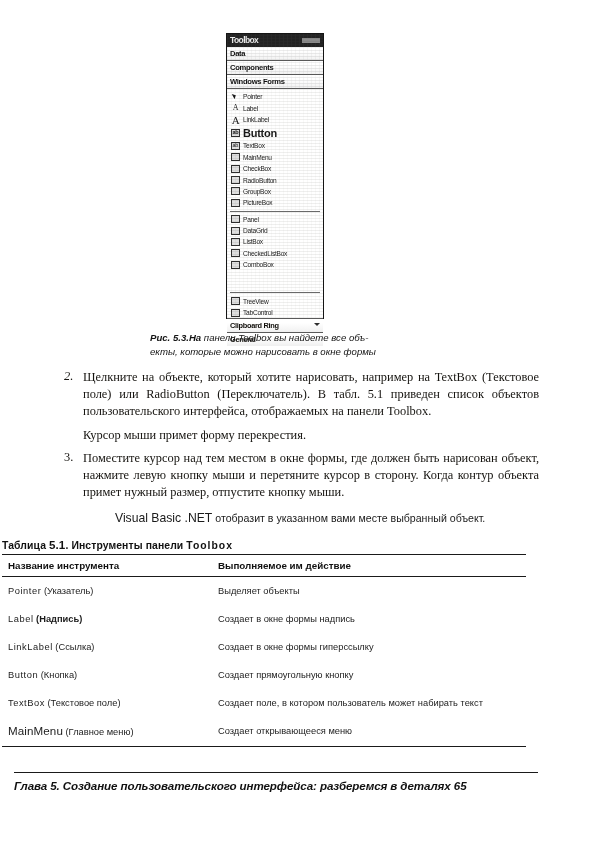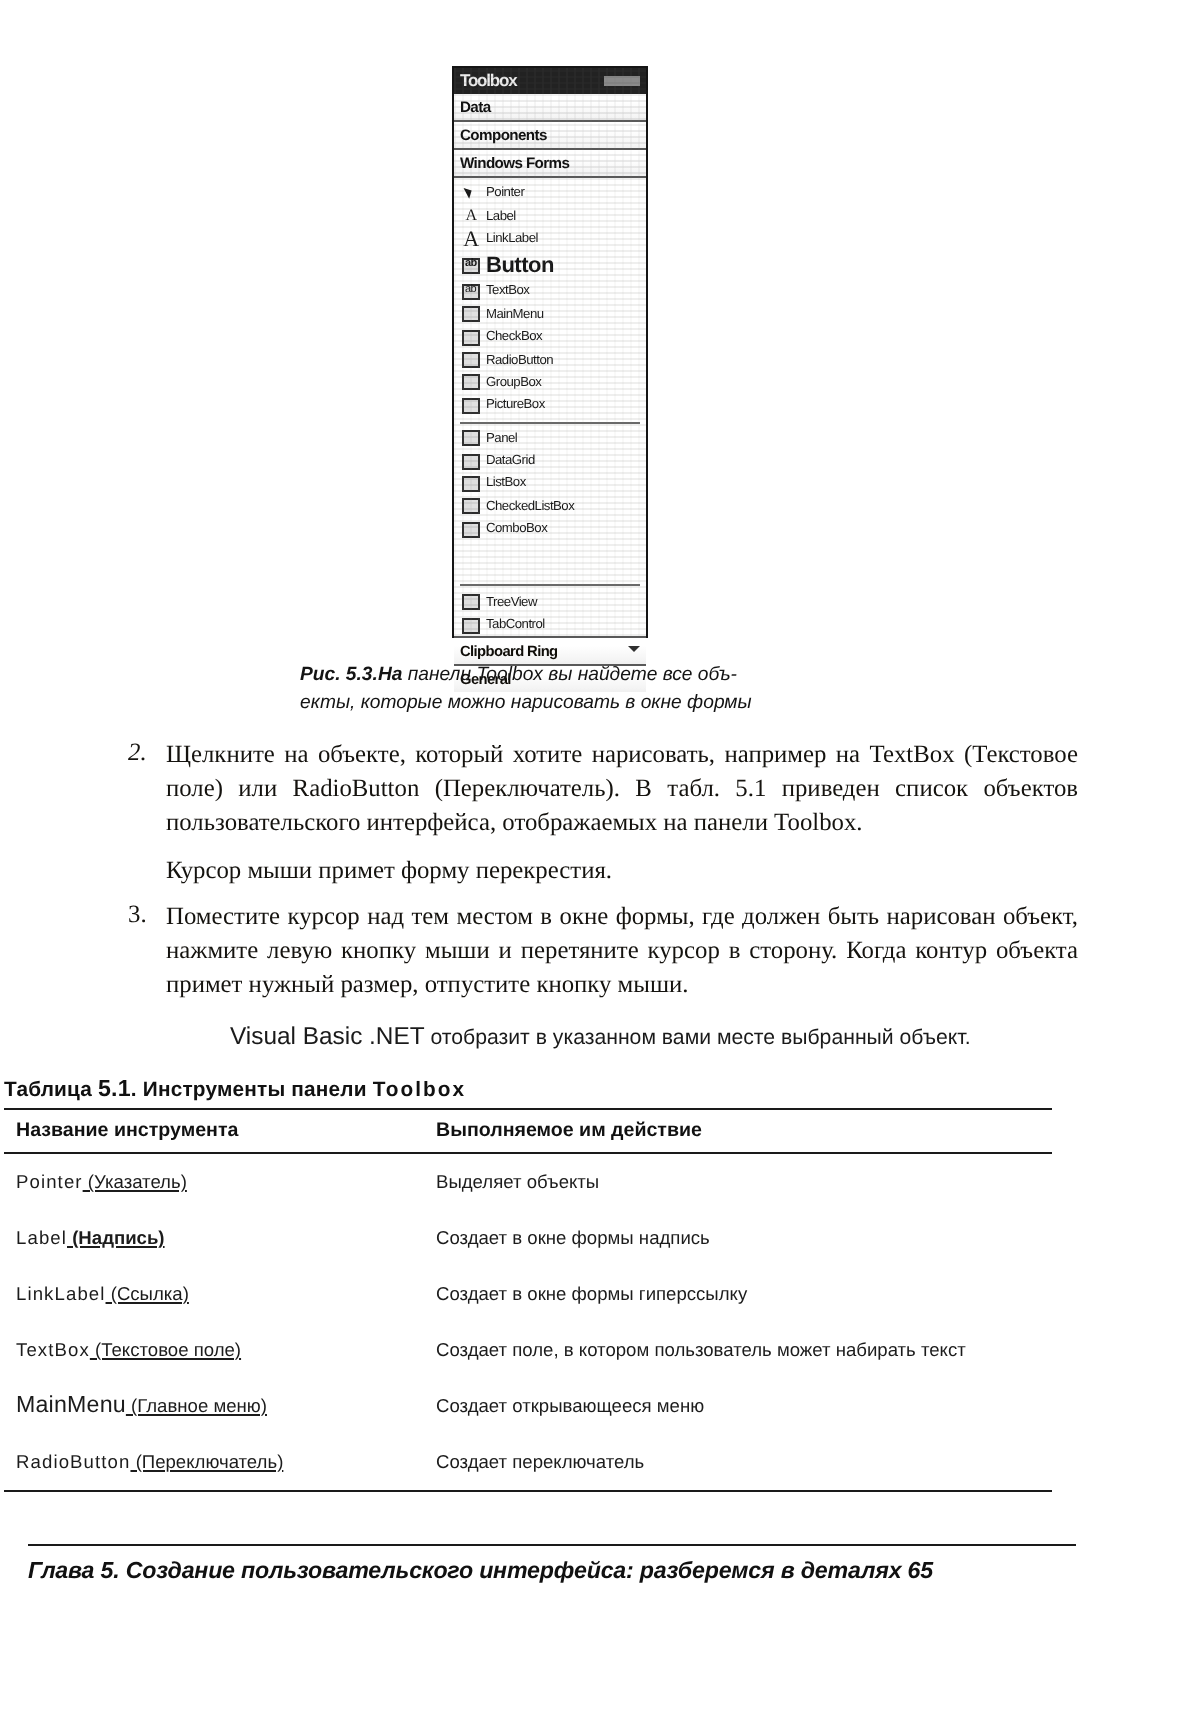--- a/index.html
+++ b/index.html
@@ -269,21 +269,21 @@
     font-size: 9.3px;
     color: #1c1c1c;
     padding: 8px 0 8px 6px;
     vertical-align: top;
     line-height: 12px;
   }
   table.tools col.c1 { width: 210px; }
   table.tools col.c2 { width: auto; }
   .nm { letter-spacing: 0.55px; }
   .nm.emph { font-size: 11.6px; letter-spacing: 0.1px; }
-  .ru { letter-spacing: 0px; text-decoration: underline; }
+  .ru { letter-spacing: 0px; }
 
   
   .footer-wrap {
     position: absolute;
     left: 14px;
     top: 772px;
     width: 524px;
   }
   .footer-rule { border-top: 1.7px solid #1a1a1a; }
   .footer-text {
@@ -457,30 +457,30 @@
       </tr>
       <tr>
         <td><span class="nm">Label</span><span class="ru" style="font-weight:bold"> (Надпись)</span></td>
         <td>Создает в окне формы надпись</td>
       </tr>
       <tr>
         <td><span class="nm">LinkLabel</span><span class="ru"> (Ссылка)</span></td>
         <td>Создает в окне формы гиперссылку</td>
       </tr>
       <tr>
+        <td><span class="nm">Button</span><span class="ru"> (Кнопка)</span></td>
+        <td>Создает прямоугольную кнопку</td>
+      </tr>
+      <tr>
         <td><span class="nm">TextBox</span><span class="ru"> (Текстовое поле)</span></td>
         <td>Создает поле, в котором пользователь может набирать текст</td>
       </tr>
       <tr>
         <td><span class="nm emph">MainMenu</span><span class="ru"> (Главное меню)</span></td>
         <td>Создает открывающееся меню</td>
-      </tr>
-      <tr>
-        <td><span class="nm">RadioButton</span><span class="ru"> (Переключатель)</span></td>
-        <td>Создает переключатель</td>
       </tr>
     </tbody>
   </table>
   <div class="rule-bot"></div>
 </div>
 
 <div class="footer-wrap">
   <div class="footer-rule"></div>
   <div class="footer-text">Глава 5. Создание пользовательского интерфейса: разберемся в деталях    65</div>
 </div>

